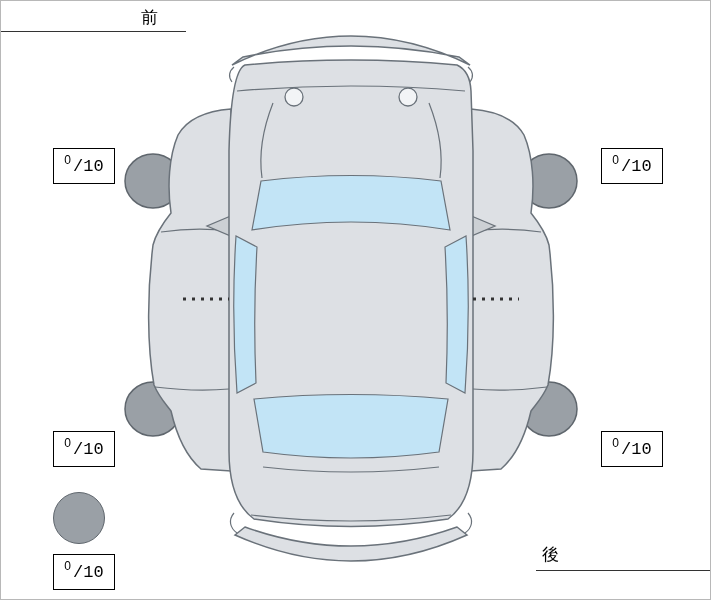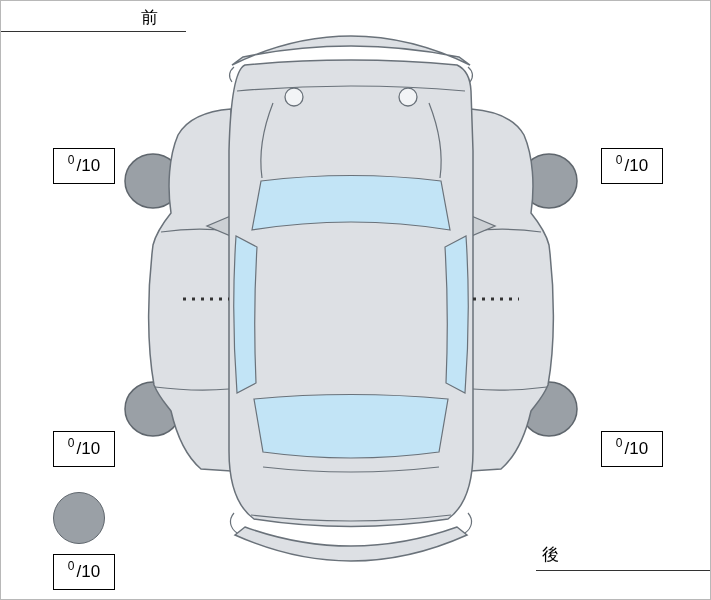--- a/index.html
+++ b/index.html
@@ -33,21 +33,21 @@
   .dotted{fill:none;stroke:var(--line-color);stroke-width:3;stroke-dasharray:3 6;}
   .score-box{
     position:absolute;
     width:62px;height:36px;
     background:#ffffff;
     border:1px solid var(--box-border);
     box-sizing:border-box;
     display:flex;align-items:center;justify-content:center;gap:2px;
   }
   .score-value{font-size:12px;position:relative;top:-6px;}
-  .score-max{font-size:17px;}
+  .score-max{font-size:17px;font-family:Liberation Mono, monospace;}
   .dir-label{position:absolute;font-size:17px;line-height:1;}
   .dir-underline{position:absolute;height:1px;background:#333;}
   .spare-circle{
     position:absolute;left:52px;top:491px;
     width:52px;height:52px;border-radius:50%;
     background:var(--tire-fill);
     border:1.5px solid var(--tire-stroke);
     box-sizing:border-box;
   }
 </style>

